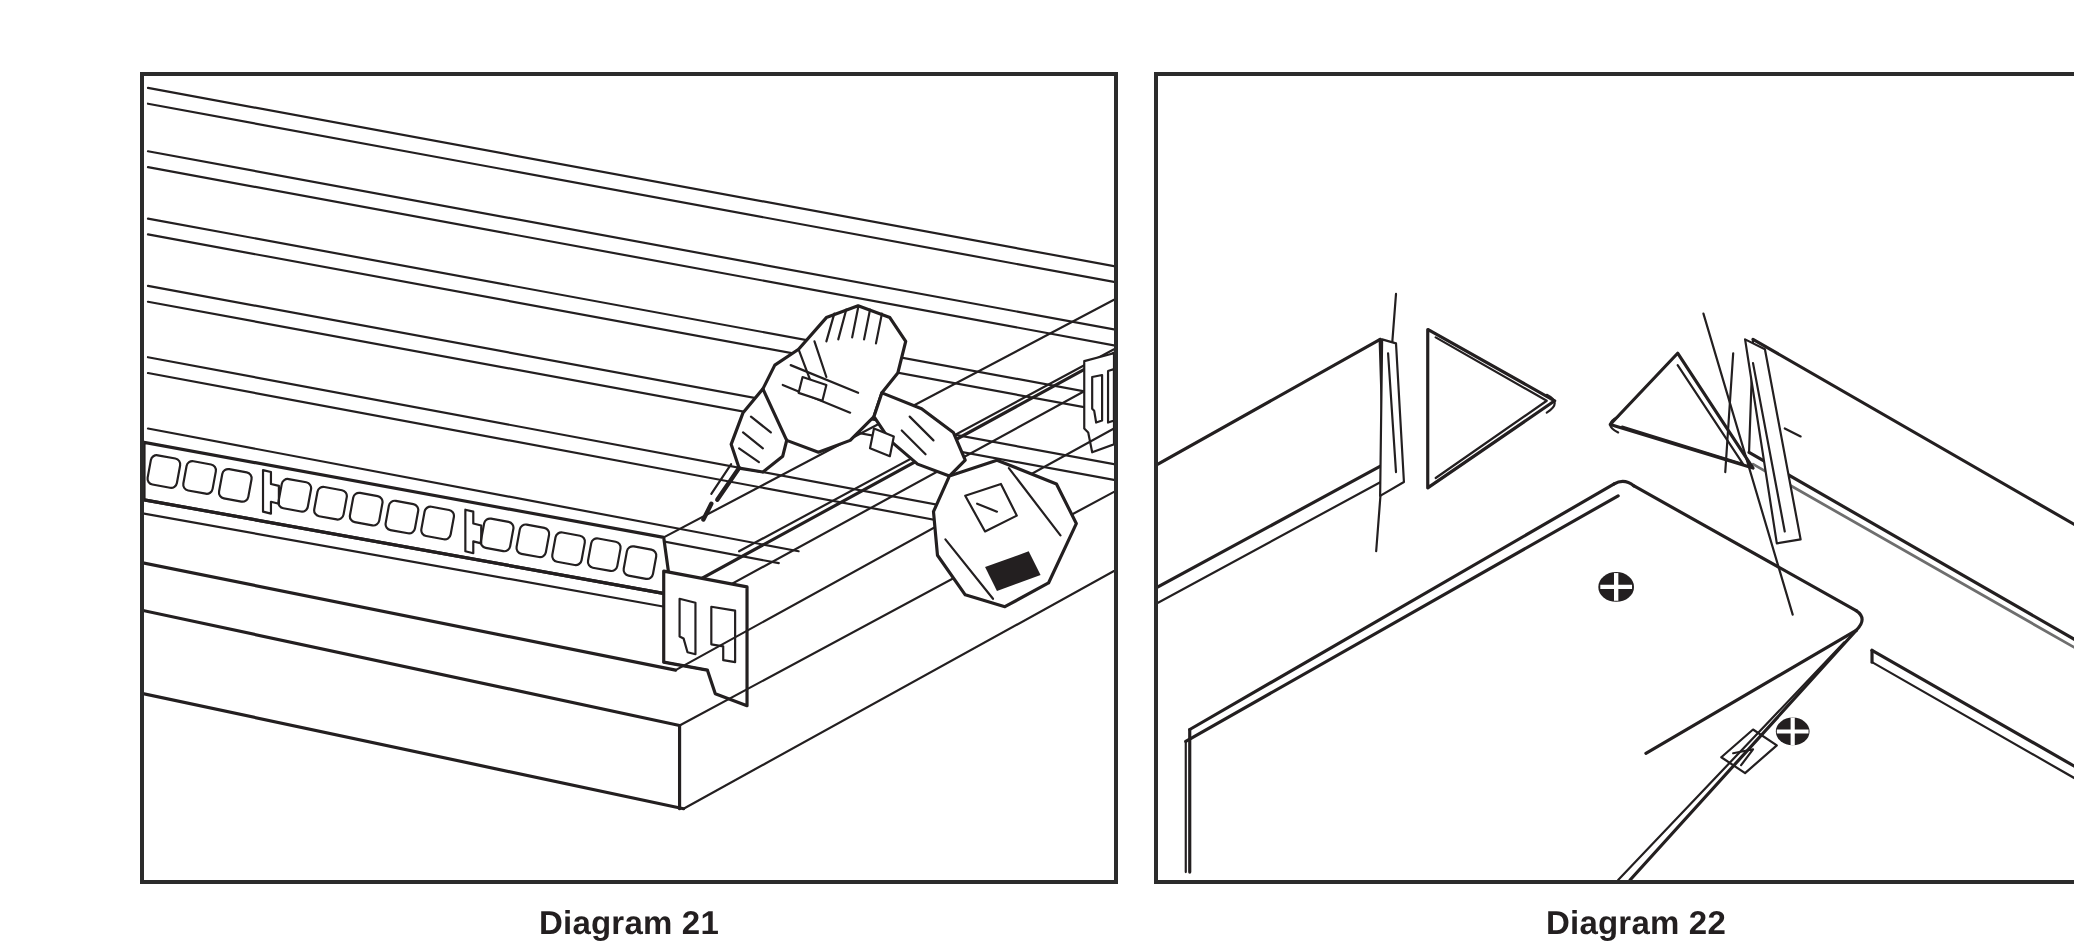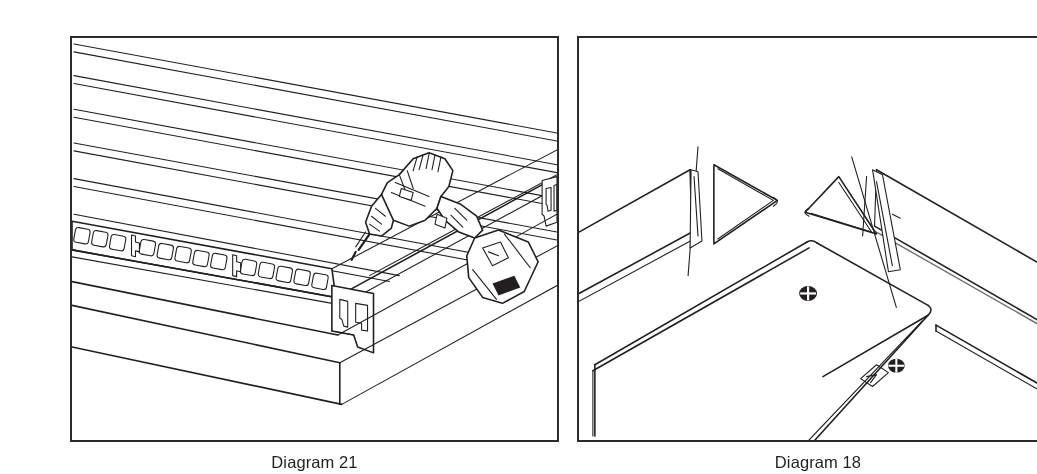--- a/index.html
+++ b/index.html
@@ -44,21 +44,21 @@
   .panel-frame svg {
     display: block;
     width: 100%;
     height: 100%;
   }
 
   .caption {
     margin-top: 12px;
     font-family: "Liberation Sans", sans-serif;
     font-size: 16.5px;
-    font-weight: normal;
+    font-weight: bold;
     color: #231f20;
     letter-spacing: 0.1px;
     line-height: 1;
     text-align: center;
     white-space: nowrap;
   }
 
   
   .ln   { fill: none; stroke: #231f20; stroke-width: 1.6; stroke-linejoin: round; stroke-linecap: round; }
   .ln-t { fill: none; stroke: #231f20; stroke-width: 1.1; stroke-linejoin: round; stroke-linecap: round; }
@@ -303,16 +303,16 @@
           <path d="M 223 258 L 239 258" stroke="#ffffff" stroke-width="2.2" fill="none"></path>
         </g>
         <g>
           <ellipse class="solid" cx="320" cy="331" rx="8.5" ry="7"></ellipse>
           <path d="M 320 324 L 320 338" stroke="#ffffff" stroke-width="2.1" fill="none"></path>
           <path d="M 312 331 L 328 331" stroke="#ffffff" stroke-width="2.1" fill="none"></path>
         </g>
 
       </svg>
     </div>
-    <figcaption class="caption">Diagram 18</figcaption>
+    <figcaption class="caption">Diagram 22</figcaption>
   </figure>
 
 </div>
 
 </body></html>

